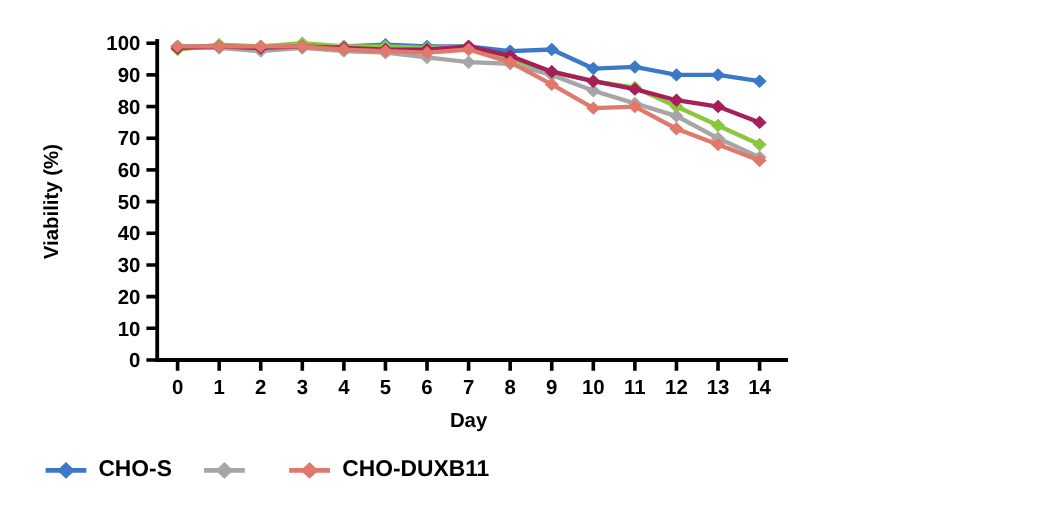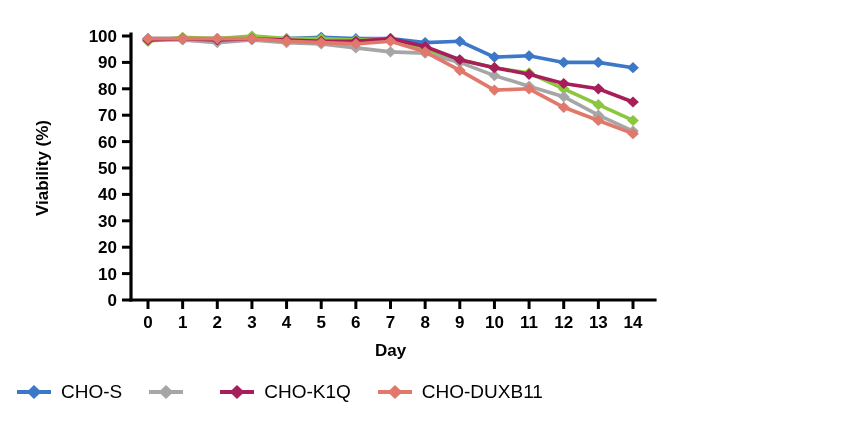--- a/index.html
+++ b/index.html
@@ -54,22 +54,23 @@
   .legend-row {
     position: absolute;
     left: 0;
     top: 372px;
     width: 714px;
     height: 40px;
     display: flex;
     flex-direction: row;
     align-items: center;
     justify-content: flex-start;
-    padding-left: 16px;
+    padding-left: 37px;
     box-sizing: border-box;
+    font-weight: bold;
   }
   .legend-item {
     display: flex;
     flex-direction: row;
     align-items: center;
     margin-right: 26px;
     white-space: nowrap;
   }
   .legend-key {
     width: 36px;
@@ -246,26 +247,19 @@
         <span class="legend-label">CHO-S</span>
       </div>
       <div class="legend-item">
         <div class="legend-key"><svg width="36" height="20" viewBox="0 0 36 20">
             <line x1="1" y1="10" x2="35" y2="10" stroke="#A6A6A6" stroke-width="4"></line>
             <path d="M18 3L25.35 10L18 17L10.649999999999999 10Z" fill="#A6A6A6"></path>
           </svg></div>
       </div>
       <div class="legend-item">
         <div class="legend-key"><svg width="36" height="20" viewBox="0 0 36 20">
-            <line x1="1" y1="10" x2="35" y2="10" stroke="#A61E5A" stroke-width="4"></line>
-            <path d="M18 3L25.35 10L18 17L10.649999999999999 10Z" fill="#A61E5A"></path>
-          </svg></div>
-        <span class="legend-label">CHO-K1Q</span>
-      </div>
-      <div class="legend-item">
-        <div class="legend-key"><svg width="36" height="20" viewBox="0 0 36 20">
             <line x1="1" y1="10" x2="35" y2="10" stroke="#E0796B" stroke-width="4"></line>
             <path d="M18 3L25.35 10L18 17L10.649999999999999 10Z" fill="#E0796B"></path>
           </svg></div>
         <span class="legend-label">CHO-DUXB11</span>
       </div>
     </div>
 </div>
 
 </body></html>

